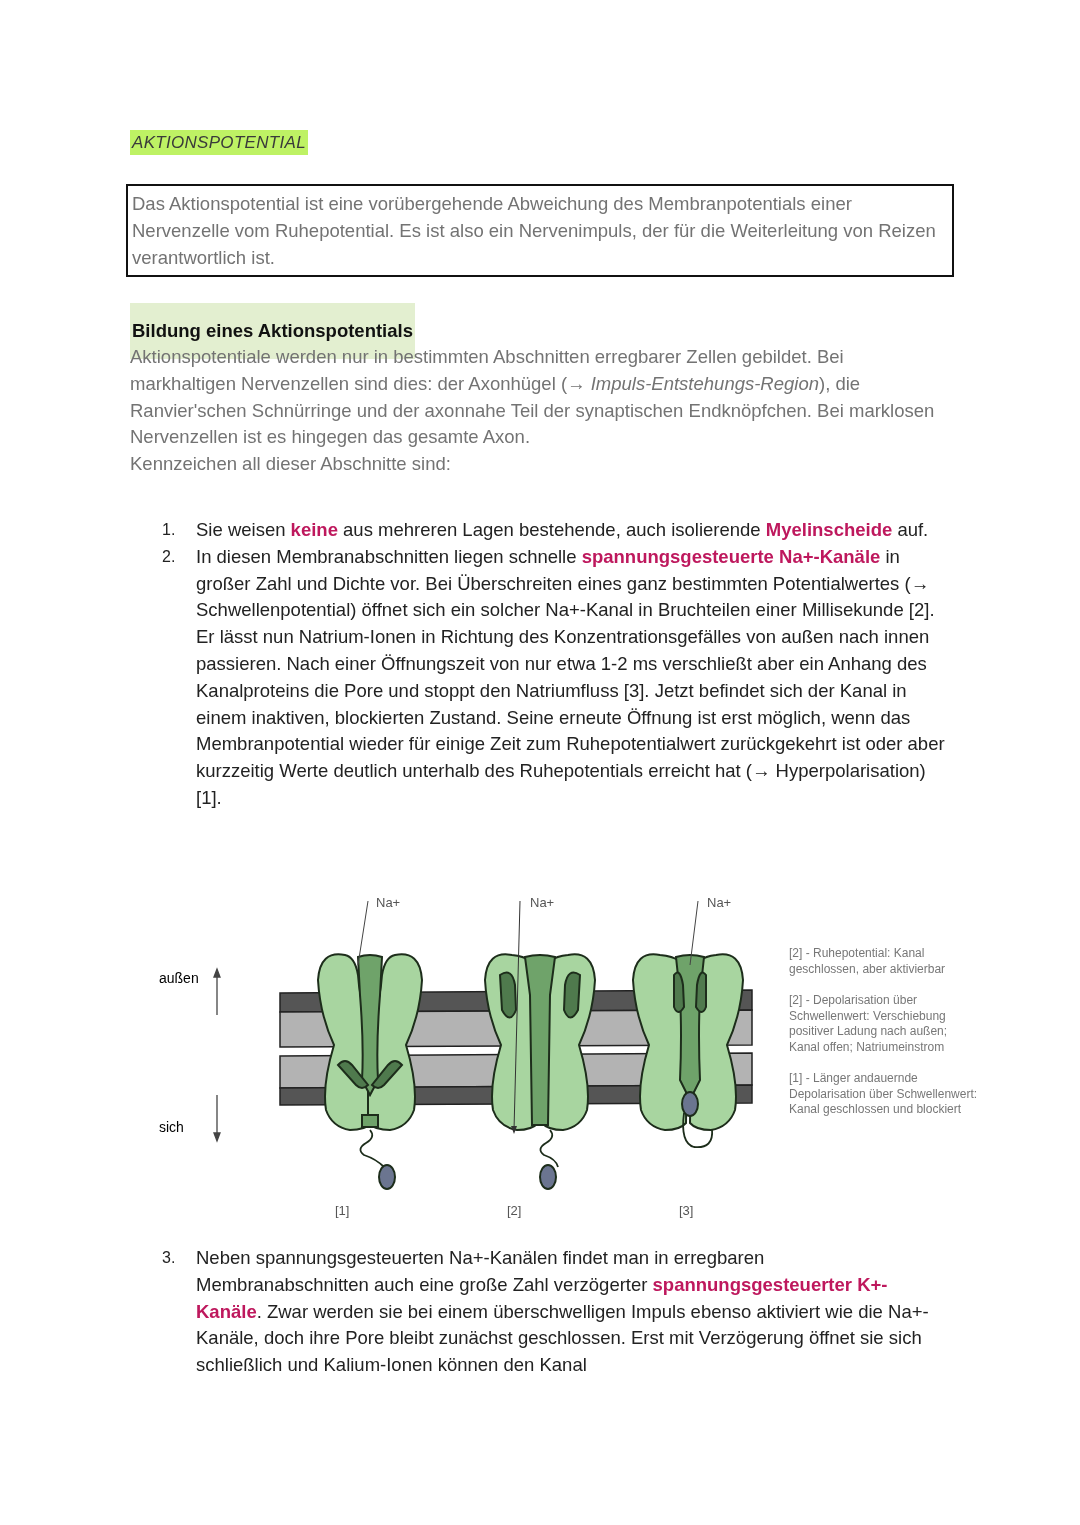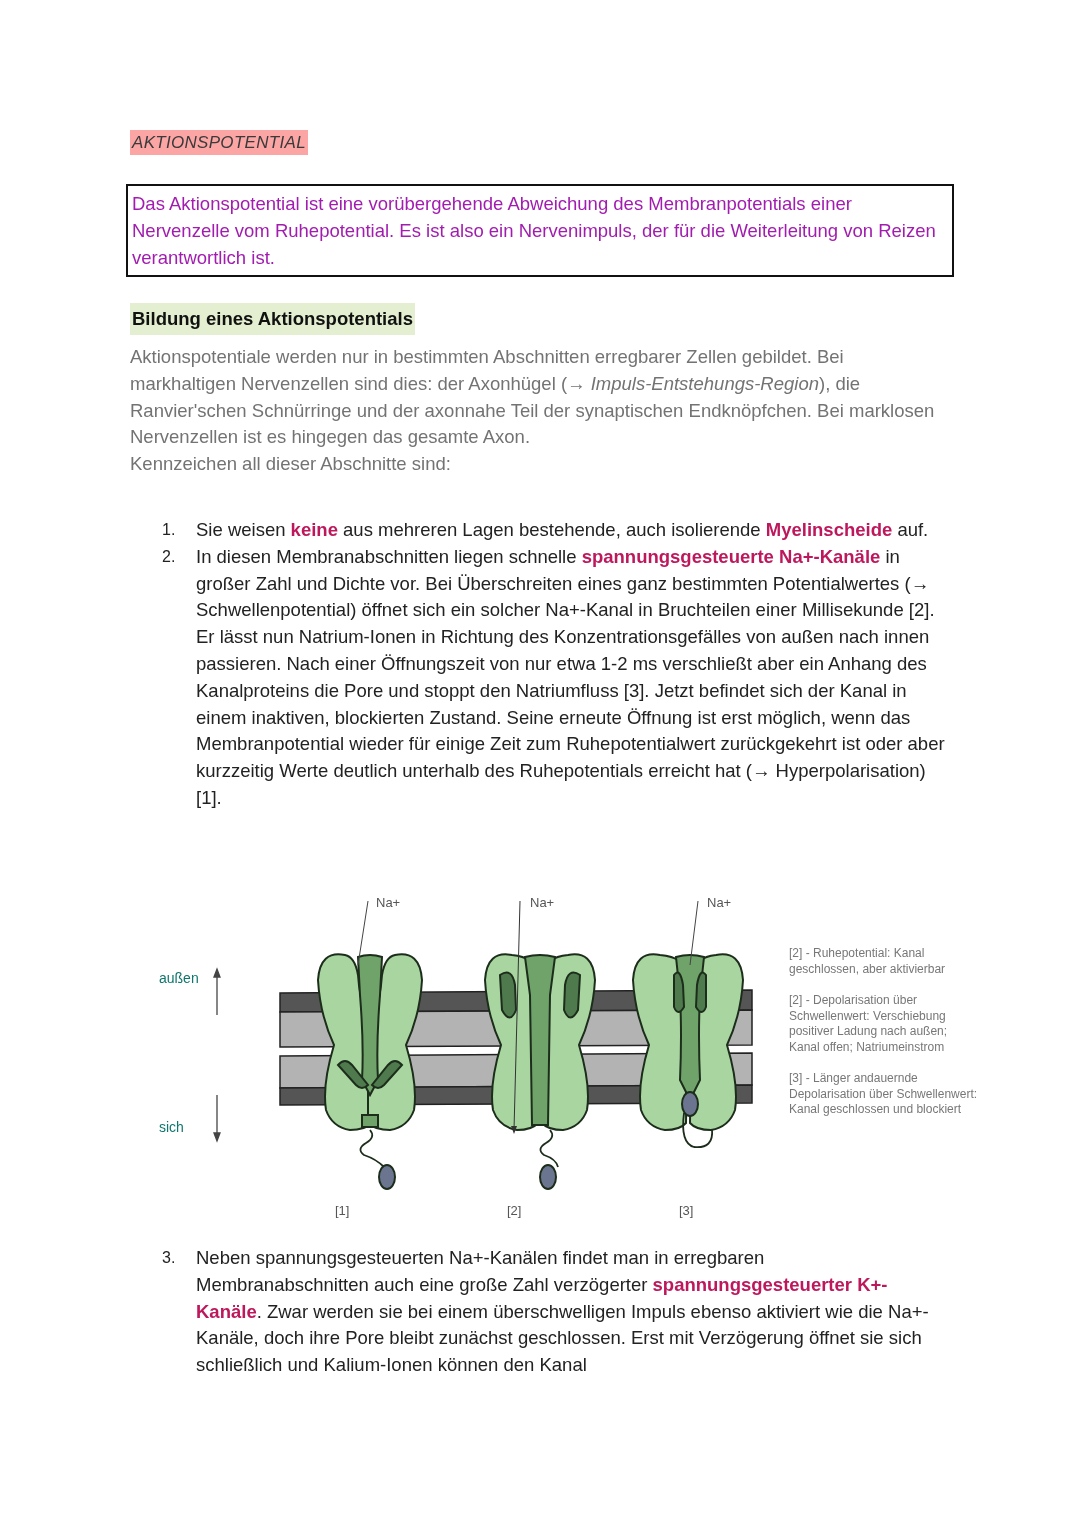--- a/index.html
+++ b/index.html
@@ -1,39 +1,39 @@
 <!DOCTYPE html>
 <html><head>
 <meta charset="utf-8">
 <style>
   html, body { margin:0; padding:0; background:#ffffff; }
   body { width:1080px; height:1525px; position:relative; overflow:hidden;
          font-family:"Liberation Sans", "DejaVu Sans", sans-serif; color:#222; }
   .page { position:absolute; left:0; top:0; width:1080px; height:1525px; }
-  .title-hl { position:absolute; left:130px; top:130px; background:#fca5a5;
+  .title-hl { position:absolute; left:130px; top:130px; background:#bef264;
               font-style:italic; font-size:17px; letter-spacing:0.3px; color:#3a3a3a;
               padding:2px 2px 1px 2px; line-height:22px; }
   .defbox { position:absolute; left:126px; top:184px; width:824px; height:89px;
             border:2px solid #111; box-sizing:content-box; }
-  .defbox p { margin:0; padding:4px 4px 0 4px; font-size:18.5px; line-height:27px; color:#a21caf; }
+  .defbox p { margin:0; padding:4px 4px 0 4px; font-size:18.5px; line-height:27px; color:#737373; }
   .h2 { position:absolute; left:130px; top:303px; background:#e3efd0; font-weight:bold;
-        font-size:18.5px; line-height:24px; padding:4px 2px; color:#111; }
+        font-size:18.5px; line-height:24px; padding:16px 2px; color:#111; }
   .para { position:absolute; left:130px; top:344px; width:820px; font-size:18.5px;
           line-height:26.8px; margin:0; color:#737373; }
   .para p { margin:0; }
   .list { position:absolute; left:0; width:1080px; }
   .li { position:relative; }
   .li .num { position:absolute; left:162px; width:24px; font-size:16px; line-height:26.8px; color:#222; }
   .li .txt { margin-left:196px; width:760px; font-size:18.5px; line-height:26.8px; color:#222; }
   .li .txt b { font-weight:bold; color:#be185d; }
   .diagram { position:absolute; left:140px; top:885px; width:840px; height:340px; }
   .legend { position:absolute; left:789px; top:946px; width:190px; font-size:12px;
             line-height:15.5px; color:#777; }
   .legend div { margin-bottom:16px; }
-  .side-label { position:absolute; font-size:14px; color:#0f766e; }
+  .side-label { position:absolute; font-size:14px; color:#000000; }
   .cap { position:absolute; font-size:13px; color:#555; }
   .na { position:absolute; font-size:13px; color:#555; }
 </style>
 </head>
 <body>
 
 <div class="page">
 
   <div class="title-hl">AKTIONSPOTENTIAL</div>
 
@@ -119,21 +119,21 @@
         <path d="M566,90 Q560,82 557,100 L556,122 Q562,132 566,122Z" fill="#4f7a4d"></path>
         <ellipse cx="550" cy="219" rx="8" ry="12" fill="#6b7590"></ellipse>
         <path d="M544,228 Q540,258 554,262 Q574,264 572,244" fill="none" stroke-width="1.8"></path>
       </g>
       <line x1="558" y1="16" x2="550" y2="80" stroke="#444" stroke-width="1"></line>
     </svg>
 
     <div class="legend" style="left:649px;top:61px;">
       <div>[2] - Ruhepotential: Kanal geschlossen, aber aktivierbar</div>
       <div>[2] - Depolarisation über Schwellenwert: Verschiebung positiver Ladung nach außen; Kanal offen; Natriumeinstrom</div>
-      <div>[3] - Länger andauernde Depolarisation über Schwellenwert: Kanal geschlossen und blockiert</div>
+      <div>[1] - Länger andauernde Depolarisation über Schwellenwert: Kanal geschlossen und blockiert</div>
     </div>
   </div>
 
   <div class="list" style="top:1245px;">
     <div class="li">
       <span class="num">3.</span>
       <div class="txt" style="width:740px;"><span>Neben spannungsgesteuerten Na+-Kanälen findet man in erregbaren Membranabschnitten auch eine große Zahl verzögerter </span><b>spannungsgesteuerter K+-Kanäle</b><span>. Zwar werden sie bei einem überschwelligen Impuls ebenso aktiviert wie die Na+-Kanäle, doch ihre Pore bleibt zunächst geschlossen. Erst mit Verzögerung öffnet sie sich schließlich und Kalium-Ionen können den Kanal</span></div>
     </div>
   </div>
 

